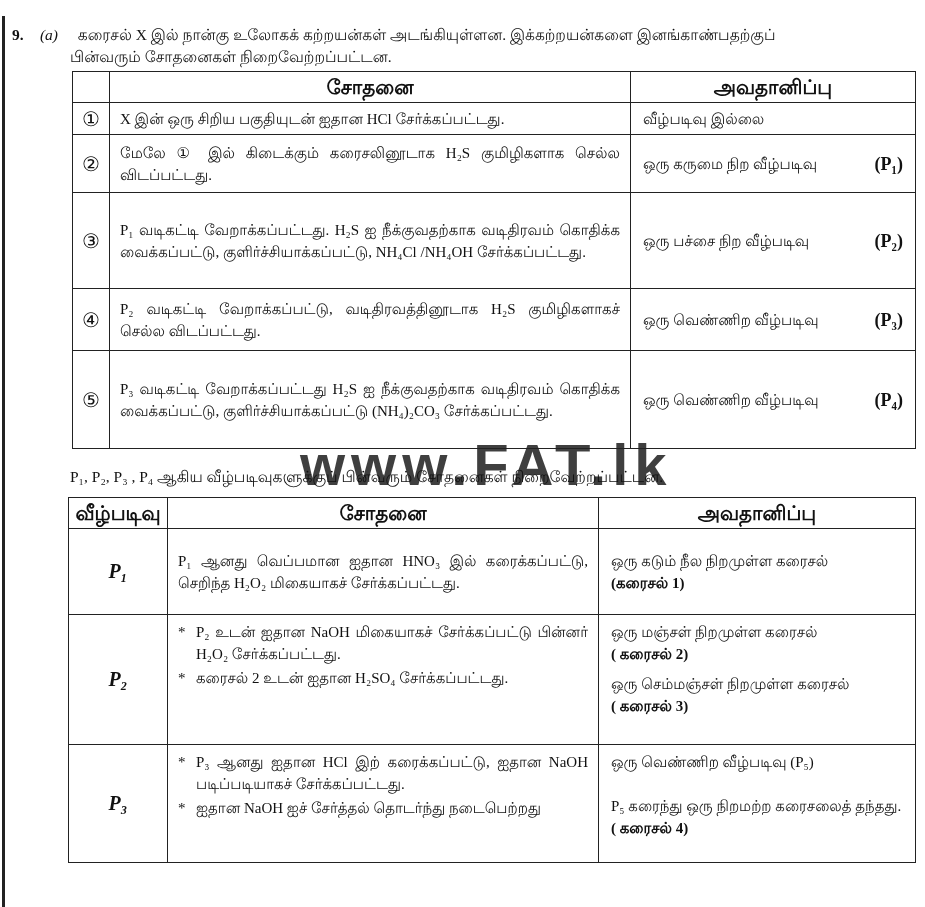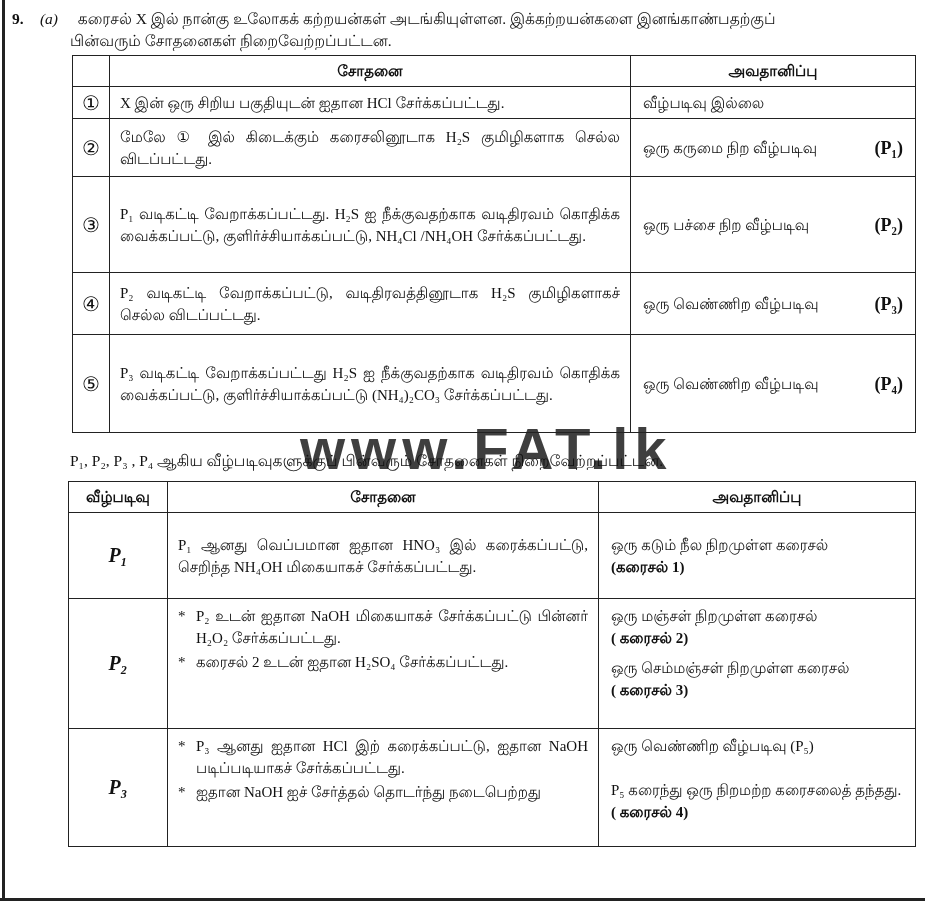--- a/index.html
+++ b/index.html
@@ -1,29 +1,29 @@
 <!DOCTYPE html>
 <html><head>
 <meta charset="utf-8">
 <style>
   html, body { margin:0; padding:0; background:#ffffff; }
   body { width:925px; height:907px; position:relative; overflow:hidden;
          font-family:"Liberation Serif", "DejaVu Serif", serif; color:#111; }
-  .page { position:absolute; left:0; top:0; width:925px; height:795px; }
+  .page { position:absolute; left:0; top:16px; width:925px; height:795px; }
   .left-rule { position:absolute; left:2px; top:0; width:3px; height:900px; background:#222; }
   .bottom-rule { position:absolute; left:0; top:898px; width:925px; height:3px; background:#222; }
   .q-head { position:absolute; left:12px; top:8px; width:905px; font-size:15.5px; line-height:22px; }
   .q-head .qnum { font-weight:bold; display:inline-block; width:24px; }
   .q-head .qpart { font-style:italic; display:inline-block; width:34px; }
   .q-head .line2 { padding-left:58px;font-family:Liberation Serif, serif; }
   .watermark { position:absolute; left:300px; top:415px; font-family:"Liberation Sans", sans-serif;
                font-size:58px; font-weight:bold; color:#000000; letter-spacing:6px; opacity:0.75; z-index:0; }
   table { border-collapse:collapse; position:absolute; z-index:1; background:transparent; }
   td, th { border:1.5px solid #222; vertical-align:middle; font-size:15px; line-height:22px; }
-  th { font-weight:bold; font-size:15px; text-align:center; height:30px; padding:0 6px; }
+  th { font-weight:bold; font-size:20px; text-align:center; height:30px; padding:0 6px; }
   .t1 { left:72px; top:55px; width:844px; }
   .t1 .c-num { width:34px; text-align:center; font-size:20px; }
   .t1 .c-test { width:500px; padding:4px 10px; text-align:justify; }
   .t1 .c-obs { padding:4px 12px; }
   .obs-flex { display:flex; justify-content:space-between; align-items:center; }
   .bold { font-weight:bold; }
   .p-label { font-weight:bold; font-size:18px; }
   .mid-line { position:absolute; left:70px; top:452px; font-size:15.5px; z-index:1; }
   .t2 { left:68px; top:481px; width:848px; }
   .t2 .c-ppt { width:96px; text-align:center;font-style:italic; }
@@ -121,21 +121,21 @@
       <tr>
         <th>வீழ்படிவு</th>
         <th>சோதனை</th>
         <th>அவதானிப்பு</th>
       </tr>
     </thead>
     <tbody>
       <tr style="height:86px">
         <td class="c-ppt"><span class="ppt-big">P₁</span></td>
         <td class="c-test">
-          <div>P₁ ஆனது வெப்பமான ஐதான HNO₃ இல் கரைக்கப்பட்டு, செறிந்த NH₄OH மிகையாகச் சேர்க்கப்பட்டது.</div>
+          <div>P₁ ஆனது வெப்பமான ஐதான HNO₃ இல் கரைக்கப்பட்டு, செறிந்த H₂O₂ மிகையாகச் சேர்க்கப்பட்டது.</div>
         </td>
         <td class="c-obs">
           <div>ஒரு கடும் நீல நிறமுள்ள கரைசல்</div>
           <div class="bold">(கரைசல் 1)</div>
         </td>
       </tr>
       <tr style="height:130px">
         <td class="c-ppt"><span class="ppt-big">P₂</span></td>
         <td class="c-test" style="vertical-align:top">
           <div class="bullet">

